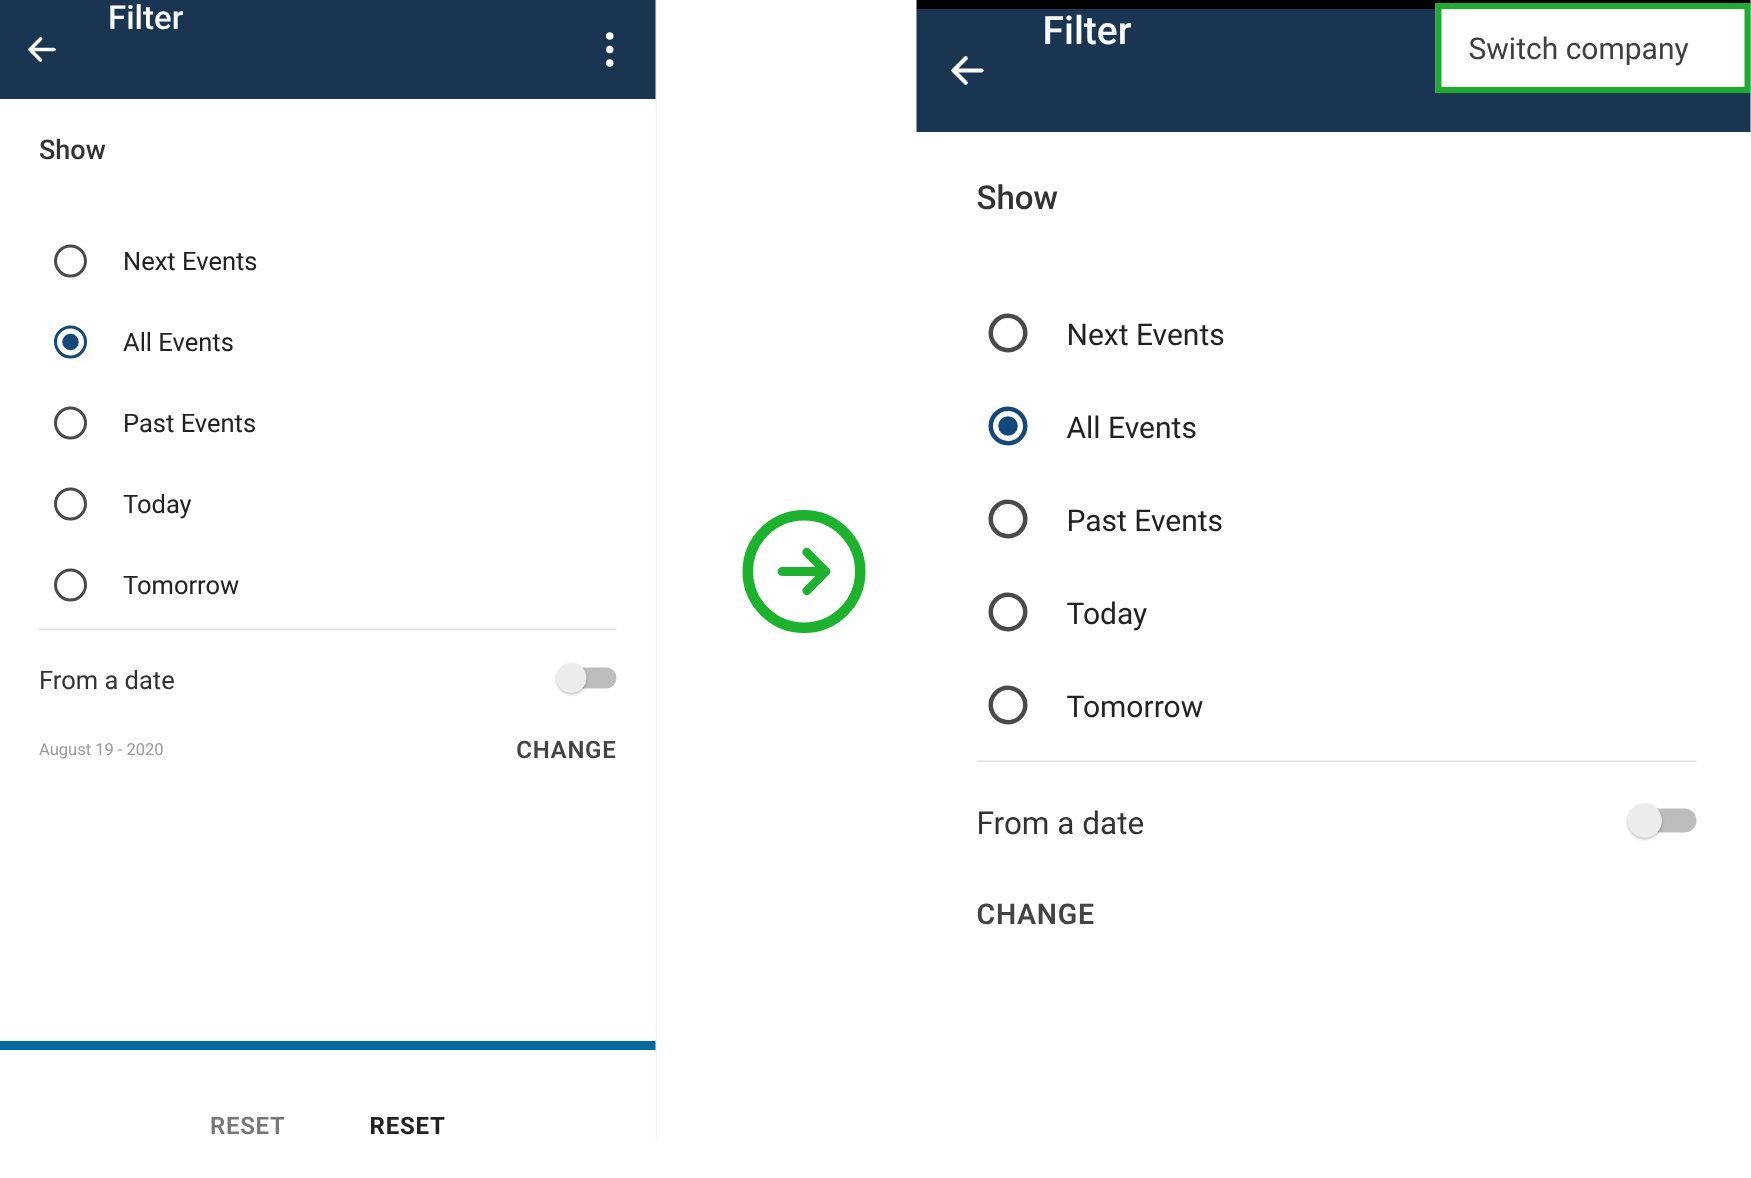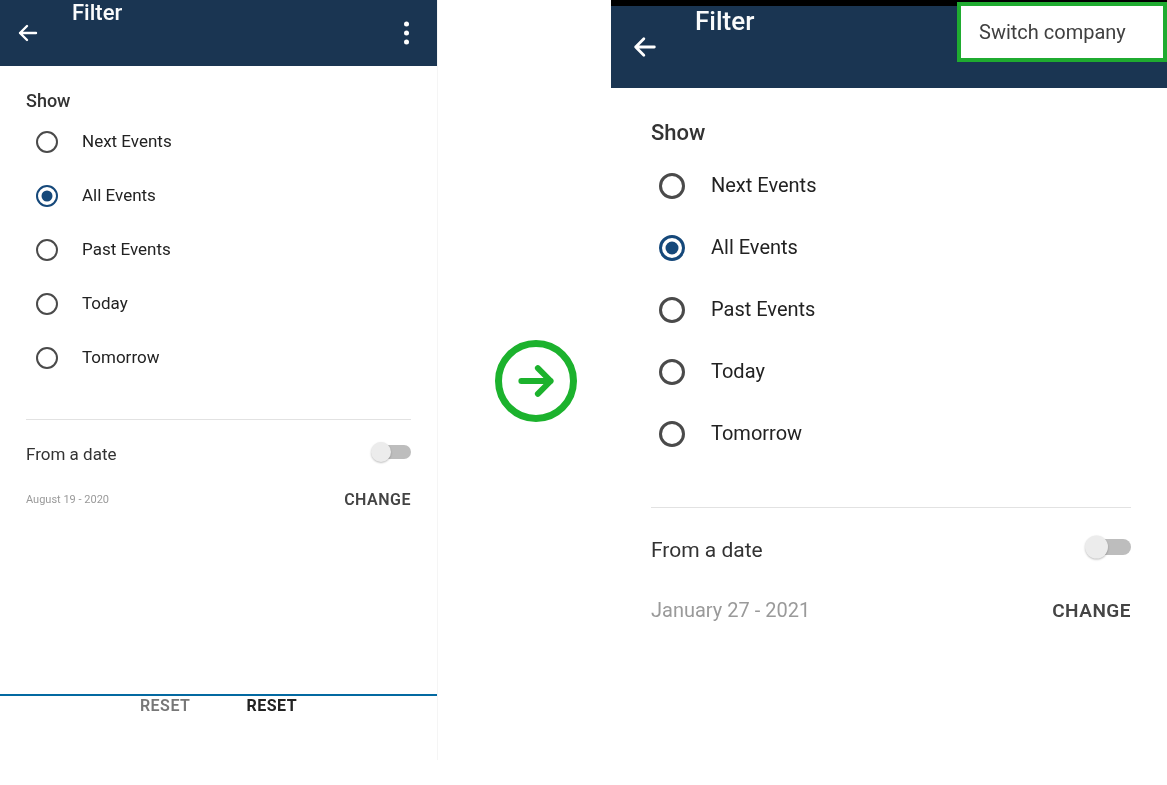--- a/index.html
+++ b/index.html
@@ -82,21 +82,21 @@
     padding: 24px 26px 0 26px;
     overflow: hidden;
   }
   .content-right { padding: 32px 36px 0 40px; }
   .section-heading-left { font-size: 18px; font-weight: 500; color: #333; margin-bottom: 20px; }
   .section-heading-right { font-size: 22px; font-weight: 500; color: #333; margin-bottom: 28px; }
   .radio-list-left { padding-left: 10px; }
   .radio-list-right { padding-left: 8px; }
   .radio-row {
     display: flex;
-    align-items: flex-start;
+    align-items: flex-end;
     cursor: pointer;
   }
   .radio-row-left { height: 54px; gap: 24px; }
   .radio-row-right { height: 62px; gap: 26px; }
   .radio-outer {
     border-radius: 50%;
     position: relative;
     flex-shrink: 0;
   }
   .radio-outer-left { width: 22px; height: 22px; border: 2.5px solid #4a4a4a; }
@@ -157,23 +157,23 @@
     align-items: center;
     justify-content: space-between;
     margin-top: 26px;
   }
   .date-row-right { margin-top: 36px; }
   .date-text-left { font-size: 11px; color: #9a9a9a; }
   .date-text-right { font-size: 20px; color: #9a9a9a; }
   .change-btn-left { font-size: 16px; font-weight: 600; color: #444; letter-spacing: 0.5px; cursor: pointer; }
   .change-btn-right { font-size: 19px; font-weight: 600; color: #444; letter-spacing: 0.5px; cursor: pointer; }
   .bottom-bar {
-    border-top: 2px solid #0369a1;
-    display: flex;
-    align-items: flex-start;
+    border-top: 6px solid #0369a1;
+    display: flex;
+    align-items: flex-end;
     justify-content: center;
     gap: 56px;
     height: 66px;
   }
   .reset-btn { font-size: 16px; font-weight: 600; color: #777; letter-spacing: 0.5px; cursor: pointer; }
   .apply-btn { font-size: 16px; font-weight: 700; color: #222; letter-spacing: 0.5px; cursor: pointer; }
   .arrow-circle {
     position: absolute;
     left: 495px;
     top: 340px;
@@ -301,17 +301,16 @@
 
     <div class="from-row">
       <span class="from-label-right">From a date</span>
       <span class="toggle toggle-right">
         <span class="toggle-track toggle-track-right"></span>
         <span class="toggle-thumb toggle-thumb-right"></span>
       </span>
     </div>
 
     <div class="date-row date-row-right">
-      <span class="date-text-right">January 27 - 2021</span>
       <span class="change-btn-right">CHANGE</span>
     </div>
   </div>
 </div>
 
 </body></html>

